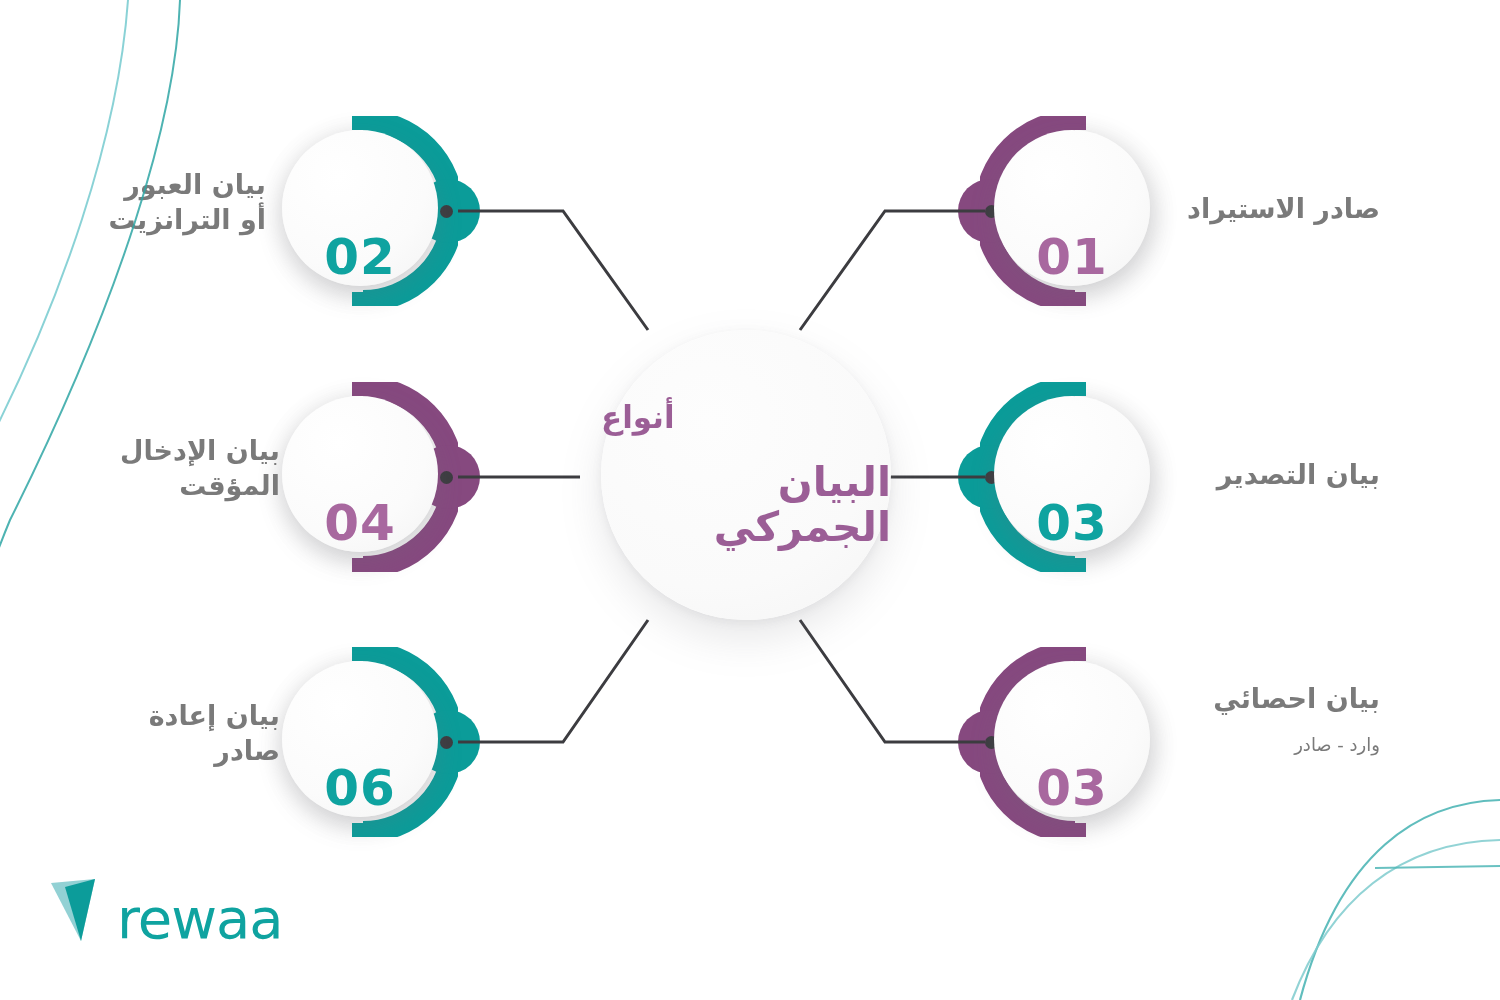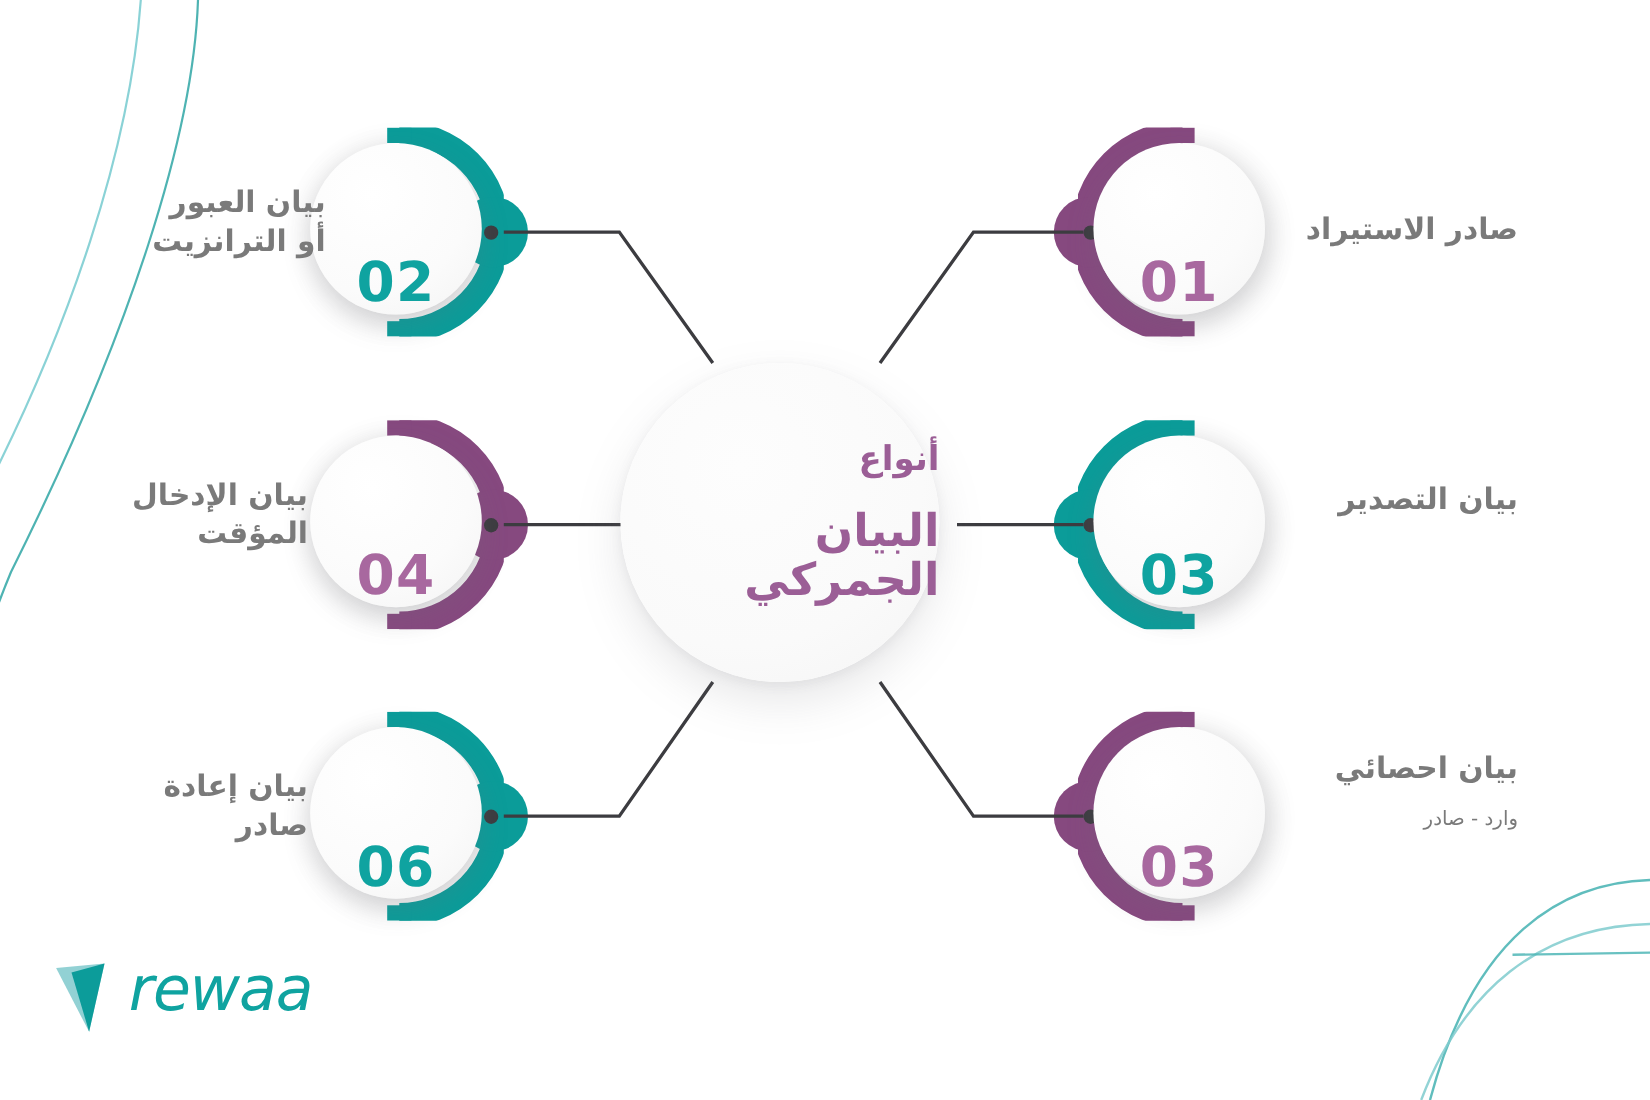--- a/index.html
+++ b/index.html
@@ -12,25 +12,25 @@
 
   
   #stage{position:absolute;inset:0;width:1500px;height:1000px;}
 
   .layer{position:absolute;inset:0;width:1500px;height:1000px;}
   #deco{z-index:1;}
   #links{z-index:2;}
 
   
   .hub{
-    position:absolute;left:564px;top:330px;width:290px;height:290px;
+    position:absolute;left:601px;top:330px;width:290px;height:290px;
     border-radius:50%;
     background:radial-gradient(circle at 38% 32%, #fdfdfd 0%, #fafafa 62%, #f4f4f4 100%);
     box-shadow:0 18px 42px rgba(120,120,130,.18), 0 3px 10px rgba(120,120,130,.10);
-    display:flex;flex-direction:column;align-items:flex-end;justify-content:center;
+    display:flex;flex-direction:column;align-items:flex-start;justify-content:center;
     z-index:4;
   }
   .hub-l1{
     font-size:31px;font-weight:bold;color:#9B5E96;direction:rtl;
     line-height:1.1;margin-bottom:26px;
   }
   .hub-l2{
     font-size:41px;font-weight:bold;color:#9B5E96;direction:rtl;
     line-height:1.1;
   }
@@ -61,21 +61,21 @@
   .purple .bump{background:#86497F;}
 
   
   .label{position:absolute;direction:rtl;color:#7A7A7A;}
   .label .t1{font-size:27px;font-weight:bold;line-height:1.28;white-space:nowrap;}
   .label .t2{font-size:18px;font-weight:normal;line-height:1.3;white-space:nowrap;margin-top:16px;}
   .label.right{text-align:right;}
 
   
   .logo{position:absolute;left:45px;top:872px;width:280px;height:75px;z-index:5;
-        display:flex;align-items:flex-start;gap:10px;font-style:italic;}
+        display:flex;align-items:flex-end;gap:10px;}
   .logo-word{font-size:56px;color:#0FA3A0;font-weight:normal;letter-spacing:-1px;
              font-family:"DejaVu Sans","Liberation Sans",sans-serif;line-height:1;}
 </style>
 </head>
 <body>
 
 <div id="stage">
 
   <svg class="layer" id="deco" viewBox="0 0 1500 1000">
     <path d="M 128 0 C 118 140 60 300 -5 430" fill="none" stroke="#63C3C8" stroke-width="2" opacity=".75"></path>
@@ -128,39 +128,39 @@
       <path d="M 95 5 A 90 90 0 1 1 95 185" fill="none" stroke="#0B9C99" stroke-width="22"></path>
       <rect x="84" y="0" width="22" height="14" fill="#0B9C99"></rect>
       <rect x="84" y="176" width="22" height="14" fill="#0B9C99"></rect>
     </svg>
     <div class="bump" style="right:-22px;"></div>
     <div class="dot" style="right:5px;"></div>
     <div class="disc">
       <span class="num">02</span>
     </div>
   </div>
-  <div class="label right" style="left:136px;top:168px;width:160px;text-align:right;">
+  <div class="label right" style="left:106px;top:168px;width:160px;text-align:right;">
     <div class="t1">بيان العبور</div>
     <div class="t1">أو الترانزيت</div>
   </div>
 
   <div class="node teal" style="left:980px;top:382px;">
     <div class="shadow"></div>
     <svg class="arc" viewBox="0 0 190 190">
       <path d="M 95 5 A 90 90 0 1 0 95 185" fill="none" stroke="#0B9C99" stroke-width="22"></path>
       <rect x="84" y="0" width="22" height="14" fill="#0B9C99"></rect>
       <rect x="84" y="176" width="22" height="14" fill="#0B9C99"></rect>
     </svg>
     <div class="bump" style="left:-22px;"></div>
     <div class="dot" style="left:5px;"></div>
     <div class="disc">
       <span class="num">03</span>
     </div>
   </div>
-  <div class="label right" style="right:120px;top:438px;">
+  <div class="label right" style="right:120px;top:458px;">
     <div class="t1">بيان التصدير</div>
   </div>
 
   <div class="node purple" style="left:268px;top:382px;">
     <div class="shadow"></div>
     <svg class="arc" viewBox="0 0 190 190">
       <path d="M 95 5 A 90 90 0 1 1 95 185" fill="none" stroke="#86497F" stroke-width="22"></path>
       <rect x="84" y="0" width="22" height="14" fill="#86497F"></rect>
       <rect x="84" y="176" width="22" height="14" fill="#86497F"></rect>
     </svg>

